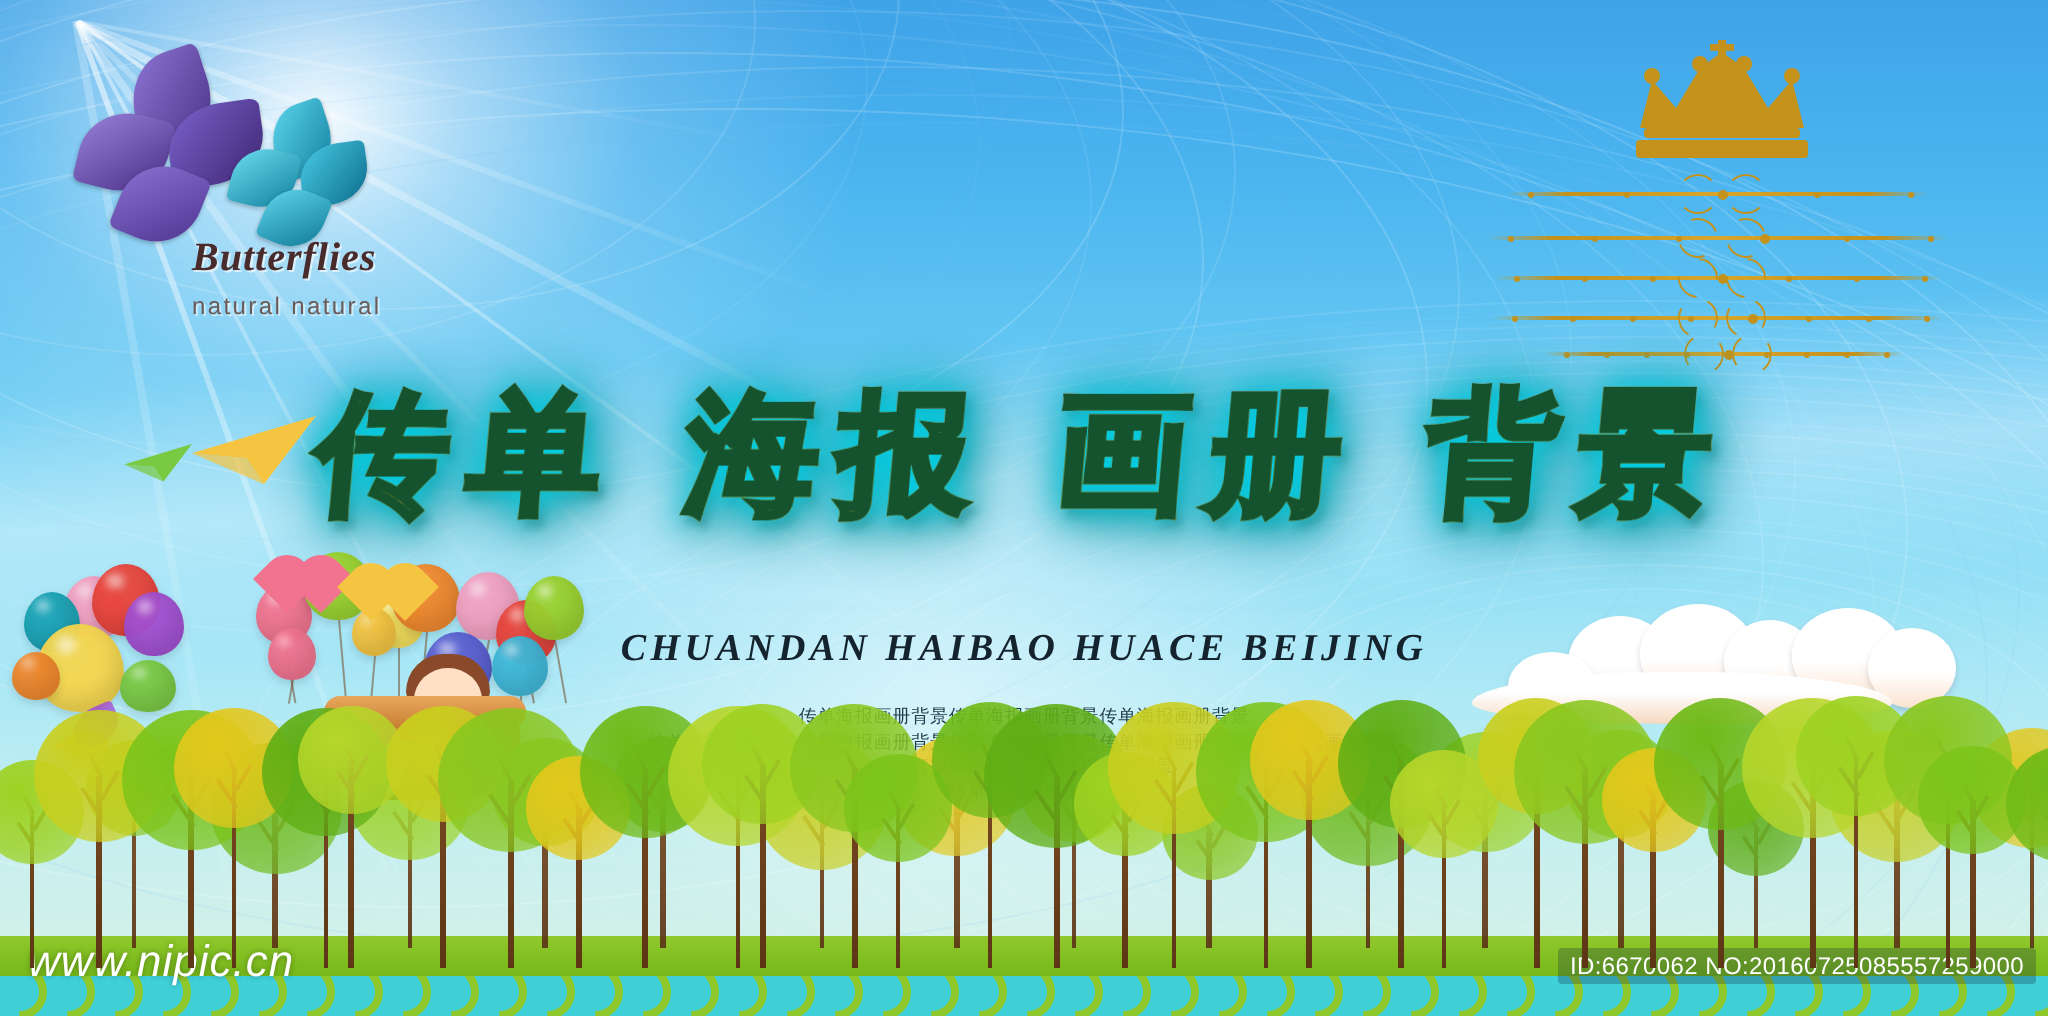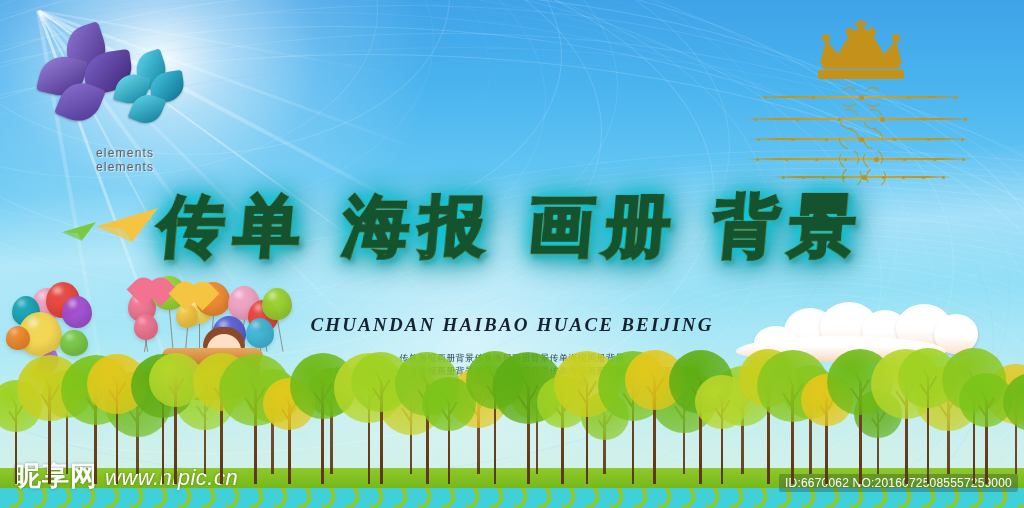--- a/index.html
+++ b/index.html
@@ -227,21 +227,22 @@
         <div class="wing" style="left: 0px; top: 30px; width: 44px; height: 40px; transform: rotate(14deg); background: linear-gradient(135deg, rgb(155, 132, 221), rgb(71, 44, 131));"></div>
         <div class="wing" style="left: 44px; top: 26px; width: 48px; height: 40px; transform: rotate(-8deg); background: linear-gradient(135deg, rgb(124, 99, 204), rgb(61, 37, 114));"></div>
         <div class="wing" style="left: 20px; top: 56px; width: 40px; height: 40px; transform: rotate(22deg); background: linear-gradient(135deg, rgb(140, 116, 212), rgb(78, 51, 144));"></div>
       </div>
     <div class="bfly" id="bfly-right" style="left: 82px; top: 30px; width: 90px; height: 78px;">
         <div class="wing" style="left: 20px; top: 0px; width: 30px; height: 36px; transform: rotate(-18deg); background: linear-gradient(135deg, rgb(95, 216, 238), rgb(16, 127, 158));"></div>
         <div class="wing" style="left: 0px; top: 22px; width: 32px; height: 30px; transform: rotate(14deg); background: linear-gradient(135deg, rgb(111, 224, 242), rgb(15, 125, 155));"></div>
         <div class="wing" style="left: 34px; top: 20px; width: 34px; height: 30px; transform: rotate(-8deg); background: linear-gradient(135deg, rgb(73, 203, 230), rgb(11, 108, 140));"></div>
         <div class="wing" style="left: 16px; top: 42px; width: 30px; height: 30px; transform: rotate(22deg); background: linear-gradient(135deg, rgb(98, 218, 240), rgb(13, 118, 147));"></div>
       </div>
-    <div class="logo-sub">elements elements</div>
+    <div class="logo-name">Butterflies</div>
+    <div class="logo-sub">natural natural</div>
   </div>
 
 
   <div id="crown-block">
     <svg id="crown-svg" width="110" height="70" viewBox="0 0 110 70" style="position:absolute;left:62px;top:0;">
       <g fill="#c4921b">
         <rect x="12" y="52" width="86" height="9" rx="2"></rect>
         <rect x="16" y="46" width="78" height="5" rx="2"></rect>
         <path d="M14 46 L20 22 L32 36 L44 16 L55 8 L66 16 L78 36 L90 22 L96 46 Z"></path>
         <circle cx="20" cy="20" r="4"></circle>
@@ -786,18 +787,17 @@
         <div class="curl" style="left: 906px;"></div>
         <div class="curl" style="left: 930px;"></div>
         <div class="curl" style="left: 954px;"></div>
         <div class="curl" style="left: 978px;"></div>
         <div class="curl" style="left: 1002px;"></div>
         <div class="curl" style="left: 1026px;"></div>
       </div>
   </div>
 
   <div id="watermark">
-    <span class="wm-cn">昵享网</span>
     <span class="wm-url">www.nipic.cn</span>
   </div>
 
   <div id="idtext">ID:6670062 NO:20160725085557259000</div>
 </div>
 
 </body></html>

